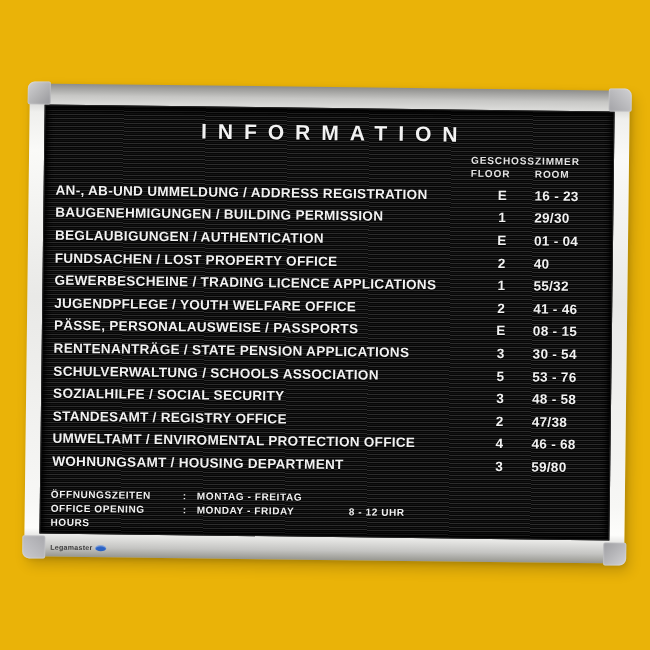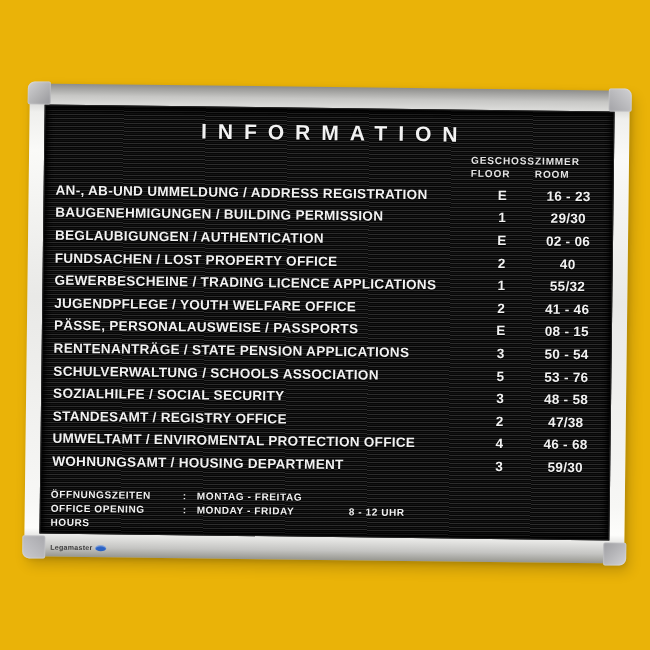--- a/index.html
+++ b/index.html
@@ -57,21 +57,21 @@
     margin-top:7px;font-size:10px;line-height:13px;letter-spacing:0.9px;color:#e4e4e4;
   }
   .colhead{text-align:left;}
   .rows{margin-top:4px;padding-left:0;padding-right:0;}
   .row{
     display:grid;grid-template-columns:1fr 64px 68px;align-items:center;
     height:22.6px;font-size:13.5px;letter-spacing:0.3px;
   }
   .row .name{padding-left:1px;white-space:nowrap;}
   .row .floor{text-align:center;}
-  .row .room{text-align:center;}
+  .row .room{text-align:left;}
   .hours{
     margin:15px 10px 0;display:grid;
     grid-template-columns:122px 24px 152px 1fr;
     font-size:10px;line-height:14px;letter-spacing:0.6px;
   }
   .hours .colon{text-align:center;}
   .hours .time{grid-column:4;grid-row:1 / span 2;align-self:center;}
   
   .brand{
     position:absolute;left:26px;bottom:6px;z-index:4;
@@ -115,21 +115,21 @@
 
         <div class="row txt">
           <span class="name">BAUGENEHMIGUNGEN / BUILDING PERMISSION</span>
           <span class="floor">1</span>
           <span class="room">29/30</span>
         </div>
 
         <div class="row txt">
           <span class="name">BEGLAUBIGUNGEN / AUTHENTICATION</span>
           <span class="floor">E</span>
-          <span class="room">02 - 06</span>
+          <span class="room">01 - 04</span>
         </div>
 
         <div class="row txt">
           <span class="name">FUNDSACHEN / LOST PROPERTY OFFICE</span>
           <span class="floor">2</span>
           <span class="room">40</span>
         </div>
 
         <div class="row txt">
           <span class="name">GEWERBESCHEINE / TRADING LICENCE APPLICATIONS</span>
@@ -145,21 +145,21 @@
 
         <div class="row txt">
           <span class="name">PÄSSE, PERSONALAUSWEISE / PASSPORTS</span>
           <span class="floor">E</span>
           <span class="room">08 - 15</span>
         </div>
 
         <div class="row txt">
           <span class="name">RENTENANTRÄGE / STATE PENSION APPLICATIONS</span>
           <span class="floor">3</span>
-          <span class="room">50 - 54</span>
+          <span class="room">30 - 54</span>
         </div>
 
         <div class="row txt">
           <span class="name">SCHULVERWALTUNG / SCHOOLS ASSOCIATION</span>
           <span class="floor">5</span>
           <span class="room">53 - 76</span>
         </div>
 
         <div class="row txt">
           <span class="name">SOZIALHILFE / SOCIAL SECURITY</span>
@@ -175,21 +175,21 @@
 
         <div class="row txt">
           <span class="name">UMWELTAMT / ENVIROMENTAL PROTECTION OFFICE</span>
           <span class="floor">4</span>
           <span class="room">46 - 68</span>
         </div>
 
         <div class="row txt">
           <span class="name">WOHNUNGSAMT / HOUSING DEPARTMENT</span>
           <span class="floor">3</span>
-          <span class="room">59/30</span>
+          <span class="room">59/80</span>
         </div>
       </div>
 
       <div class="hours txt">
         <div>ÖFFNUNGSZEITEN</div>
         <div class="colon">:</div>
         <div>MONTAG - FREITAG</div>
         <div class="time">8 - 12 UHR</div>
         <div>OFFICE OPENING HOURS</div>
         <div class="colon">:</div>

